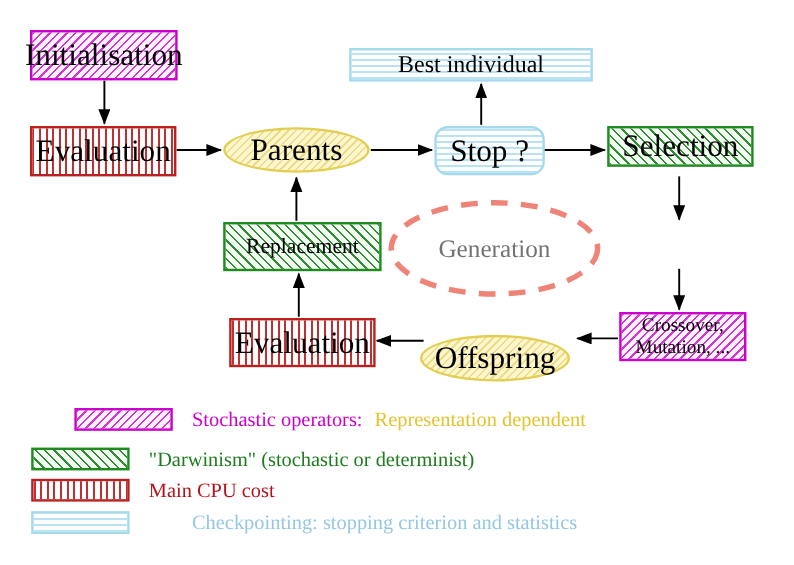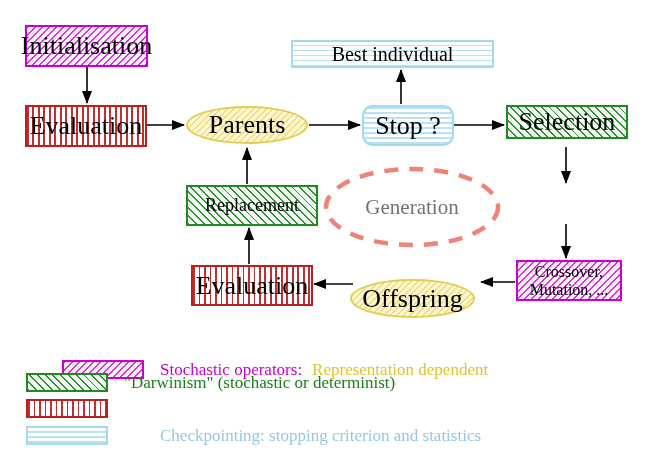--- a/index.html
+++ b/index.html
@@ -102,34 +102,35 @@
 
   <div class="node hatch-yellow ellipse fs21" style="left:350px;top:265px;width:125px;height:39px;margin-top:14px;">Offspring</div>
 
   <div class="node hatch-magenta crossover-lines" style="left:516px;top:260px;width:106px;height:41px;">
     <div>
       <span>Crossover,</span>
       <span>Mutation, ...</span>
     </div>
   </div>
 
-  <div class="legend-row" style="top:360px;padding-left:36px;">
+  <div class="legend-row" style="top:340px;padding-left:36px;">
     <div class="legend-swatch hatch-magenta"></div>
     <div class="legend-text">
       <span class="t-magenta">Stochastic operators:</span><span class="t-gold">Representation dependent</span>
     </div>
   </div>
 
   <div class="legend-row" style="top:373px;">
     <div class="legend-swatch hatch-green"></div>
     <div class="legend-text t-green">"Darwinism" (stochastic or determinist)</div>
   </div>
 
   <div class="legend-row" style="top:399px;">
     <div class="legend-swatch stripe-red"></div>
+    <div class="legend-text t-red">Main CPU cost</div>
   </div>
 
   <div class="legend-row" style="top:426px;gap:36px;">
     <div class="legend-swatch stripe-cyan"></div>
     <div class="legend-text t-cyan">Checkpointing: stopping criterion and statistics</div>
   </div>
 
 </div>
 
 </body></html>

